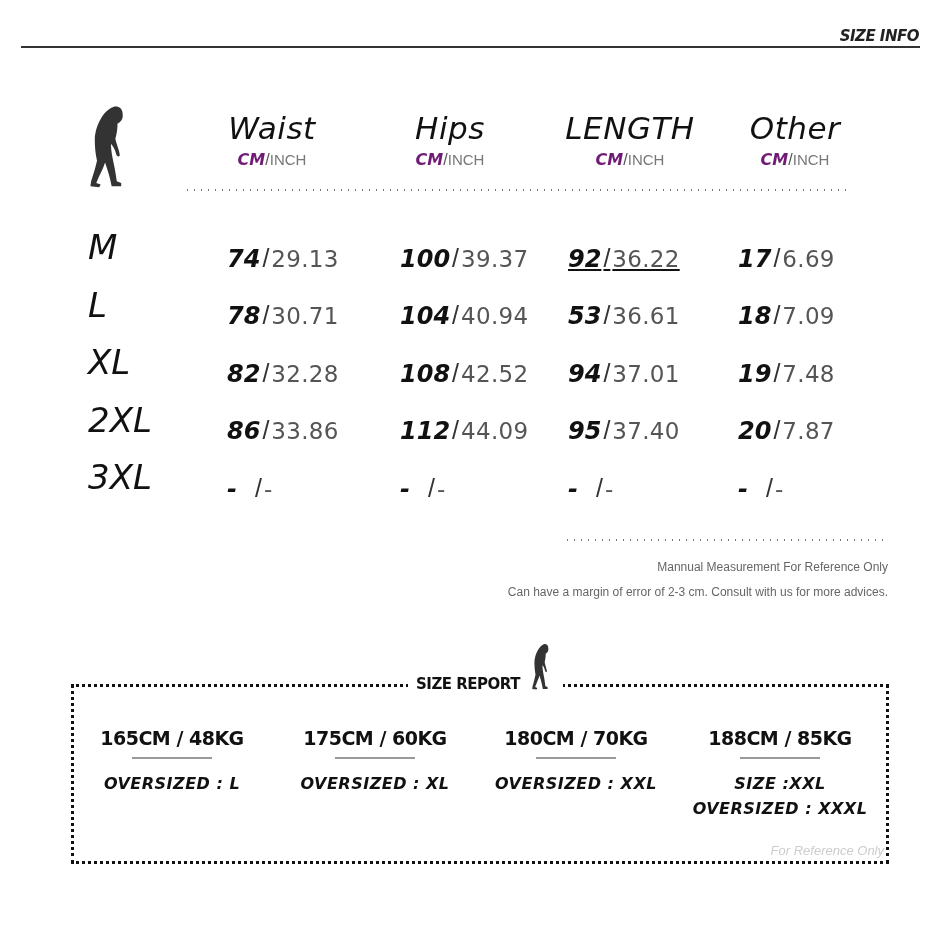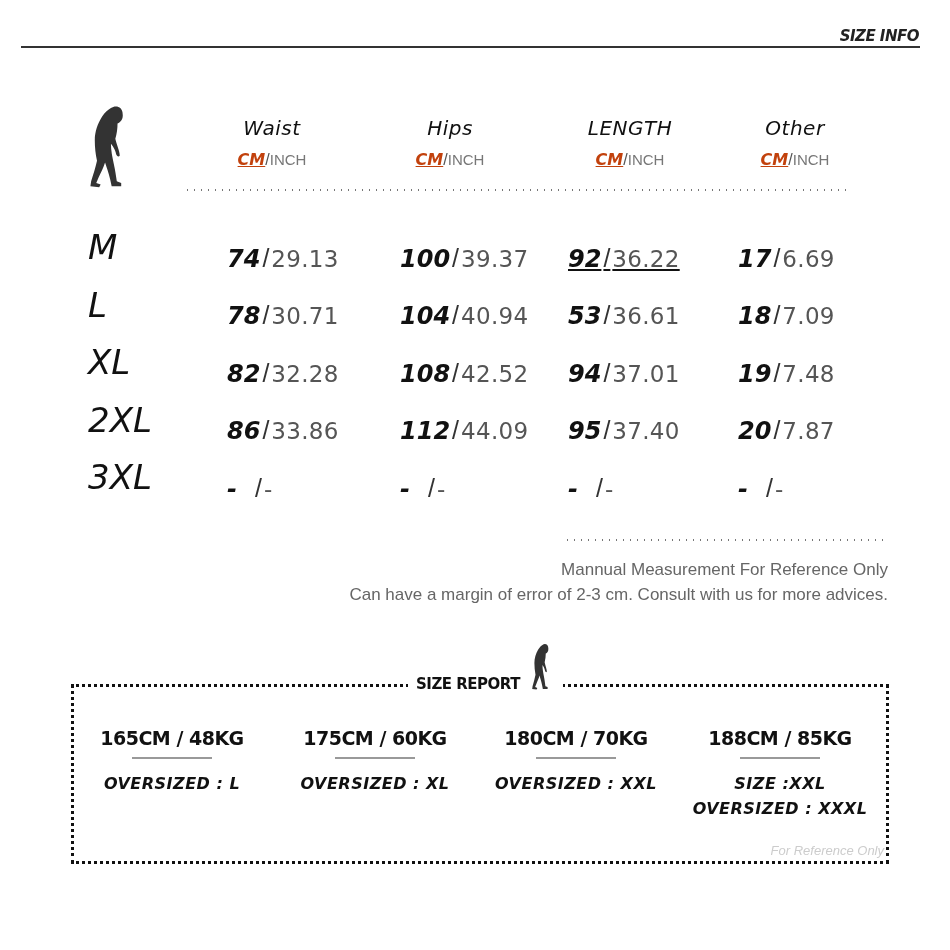--- a/index.html
+++ b/index.html
@@ -15,24 +15,24 @@
   .hdr-line { position: absolute; left: 21px; top: 46px; width: 899px; height: 2px; background: #333; }
 
   
   .figure { position: absolute; }
   .figure svg { display: block; width: 100%; height: 100%; }
 
   
   .col-head { position: absolute; top: 108px; text-align: center; }
   .col-title {
     font-family: "DejaVu Sans", sans-serif; font-style: italic; font-weight: normal;
-    font-size: 20px; color: #111; letter-spacing: 0.5px; line-height: 40px;
+    font-size: 31px; color: #111; letter-spacing: 0.5px; line-height: 40px;
   }
   .col-unit { font-size: 16px; line-height: 20px; margin-top: 2px; }
-  .col-unit .cm { font-family: "DejaVu Sans", sans-serif; font-style: italic; font-weight: bold; color: #c2410c; text-decoration: underline; }
+  .col-unit .cm { font-family: "DejaVu Sans", sans-serif; font-style: italic; font-weight: bold; color: #701a75; }
   .col-unit .sl { color: #555; font-weight: normal; }
   .col-unit .inch { color: #777; font-size: 15px; }
 
   .dots-h {
     position: absolute; height: 2px;
     background-image: radial-gradient(circle, #777 0.9px, transparent 1.1px);
     background-size: 7px 2px; background-repeat: repeat-x;
   }
 
   
@@ -40,21 +40,21 @@
     position: absolute; left: 88px;
     font-family: "DejaVu Sans", sans-serif; font-style: italic; font-size: 34px;
     color: #111; line-height: 40px;
   }
   .cell { position: absolute; font-size: 25px; line-height: 32px; white-space: nowrap; margin-top: 8px; }
   .cell .cm { font-family: "DejaVu Sans", sans-serif; font-style: italic; font-weight: bold; color: #111; font-size: 24px; }
   .cell .sep { color: #333; font-weight: 300; margin: 0 2px; }
   .cell .inch { color: #555; font-family: "DejaVu Sans", sans-serif; font-weight: normal; font-size: 23px; letter-spacing: 0.3px; }
 
   
-  .note { position: absolute; right: 62px; font-size: 17px; color: #666; text-align: right; white-space: nowrap; }
+  .note { position: absolute; right: 62px; font-size: 12px; color: #666; text-align: right; white-space: nowrap; }
 
   
   .report-box {
     position: absolute; left: 71px; top: 684px; width: 818px; height: 180px;
     border: 3px dotted #111;
   }
   .report-title-wrap {
     position: absolute; left: 408px; top: 640px; width: 155px; height: 55px; background: #fff;
   }
   .report-title {

